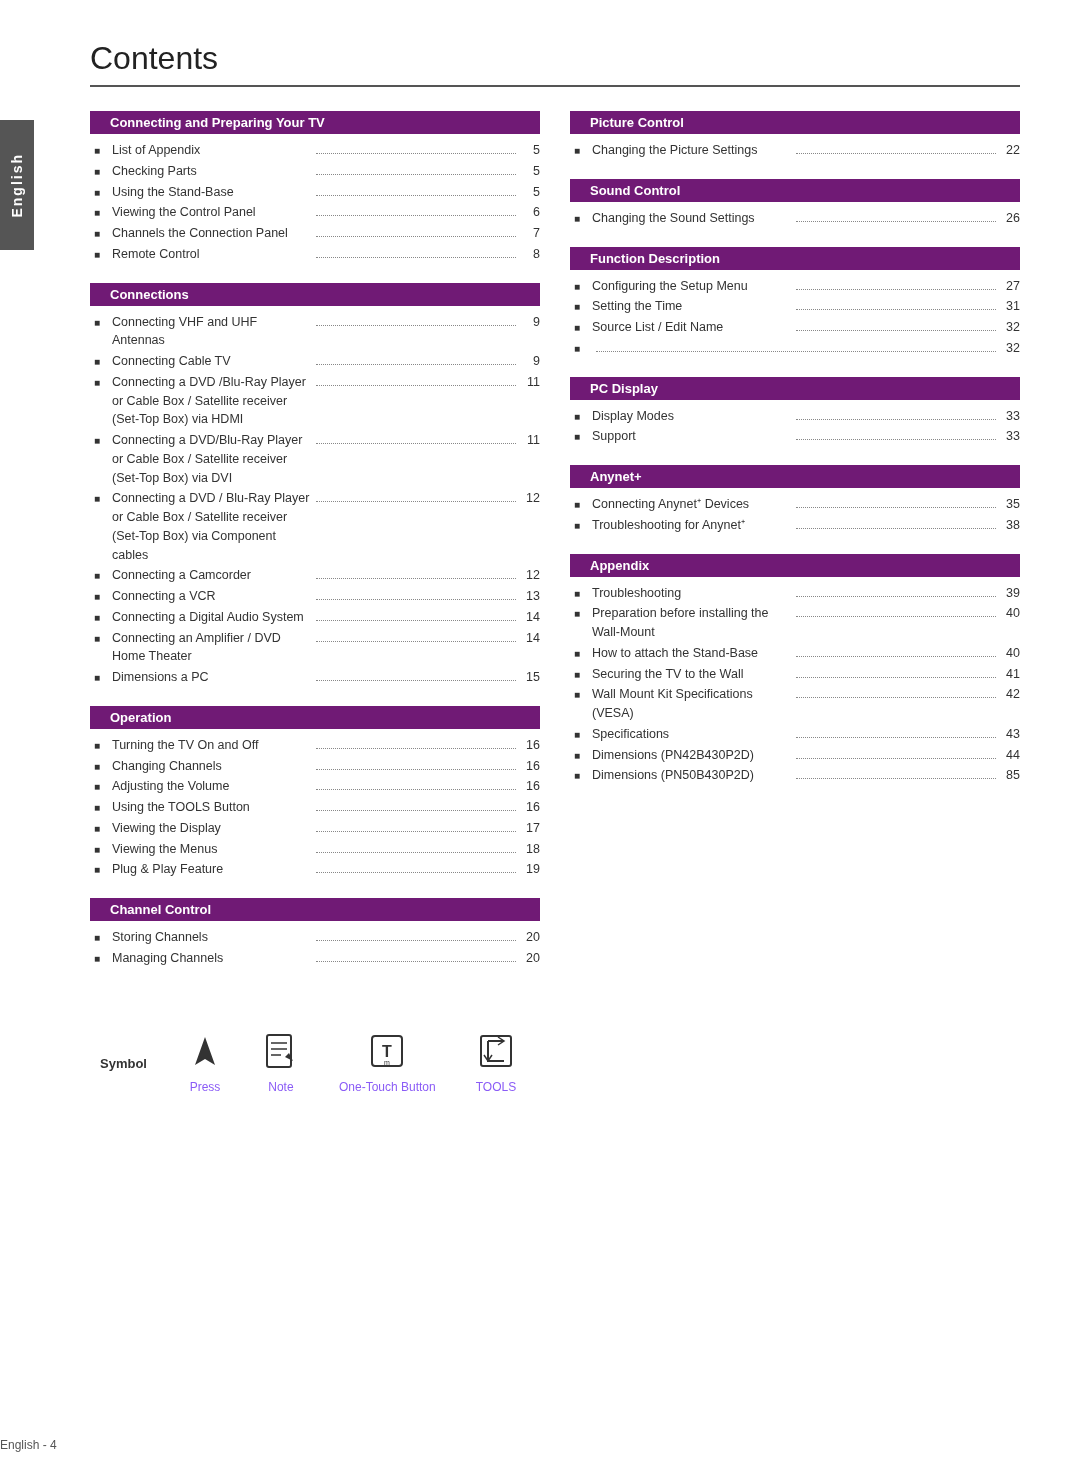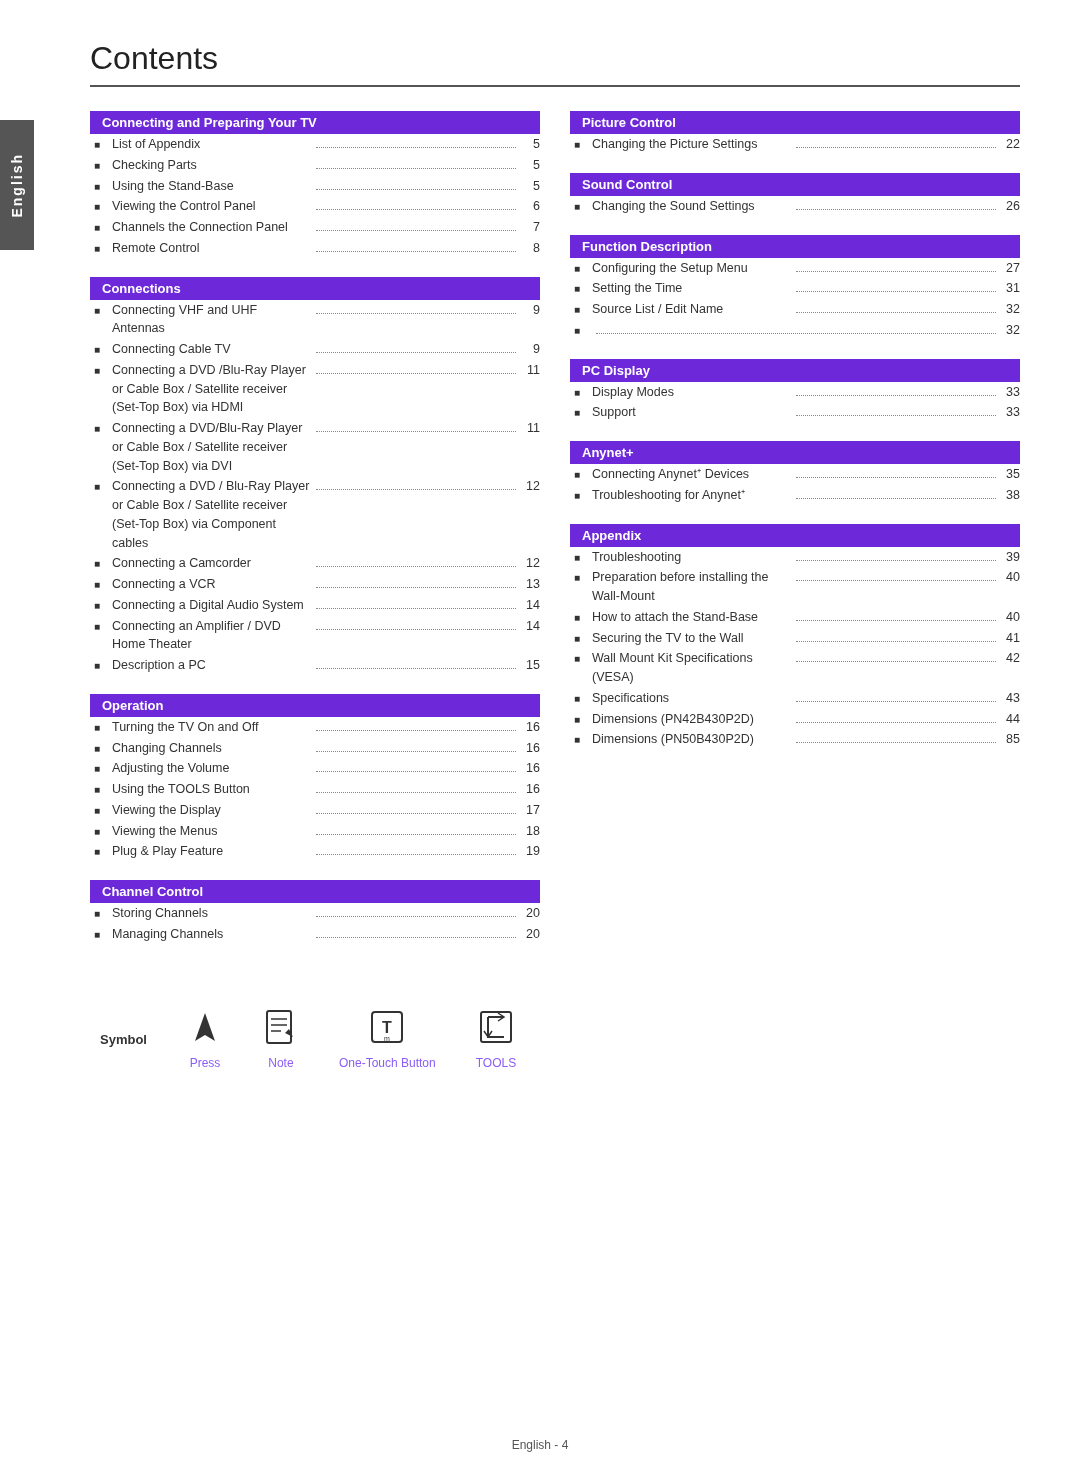--- a/index.html
+++ b/index.html
@@ -59,26 +59,26 @@
     }
     .col-left {
       flex: 1;
     }
     .col-right {
       flex: 1;
     }
 
     
     .section-header {
-      background: #6d28d9;
+      background: #701a75;
       color: #fff;
       font-weight: bold;
       font-size: 13px;
-      padding: 4px 12px;
-      margin-bottom: 0;
+      padding: 4px 20px;
+      margin-bottom: 6px;
       margin-top: 14px;
     }
     .section-header:first-child {
       margin-top: 0;
     }
 
     
     .toc-list {
       list-style: none;
       padding: 0 0 4px 0;
@@ -144,21 +144,21 @@
       font-size: 12px;
       color: #8b5cf6;
     }
 
     
     .page-footer {
       position: absolute;
       bottom: 30px;
       left: 0;
       right: 0;
-      text-align: center;
+      text-align: left;
       font-size: 12px;
       color: #555;
     }
   </style>
 </head>
 <body>
 
 <div class="page-wrapper">
 
   <div class="side-tab">
@@ -260,21 +260,21 @@
             <span class="toc-page">14</span>
           </li>
           <li class="toc-item">
             <span class="toc-bullet">■</span>
             <span class="toc-text">Connecting an Amplifier / DVD Home Theater</span>
             <span class="toc-dots"></span>
             <span class="toc-page">14</span>
           </li>
           <li class="toc-item">
             <span class="toc-bullet">■</span>
-            <span class="toc-text">Description a PC</span>
+            <span class="toc-text">Dimensions a PC</span>
             <span class="toc-dots"></span>
             <span class="toc-page">15</span>
           </li>
         </ul>
         <div class="section-header">Operation</div>
         <ul class="toc-list">
           <li class="toc-item">
             <span class="toc-bullet">■</span>
             <span class="toc-text">Turning the TV On and Off</span>
             <span class="toc-dots"></span>

